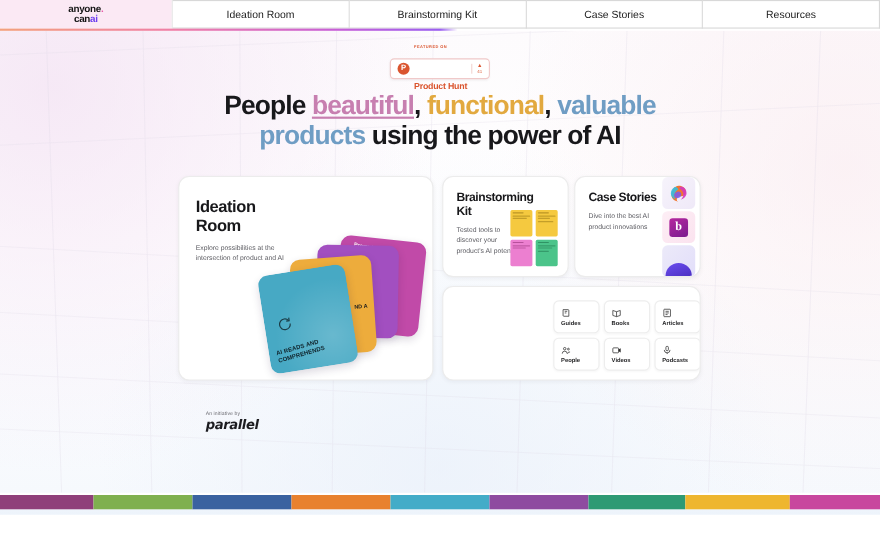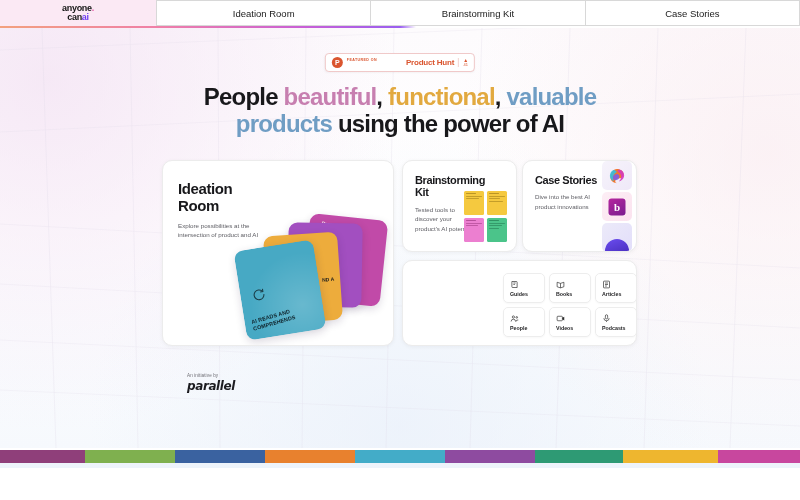--- a/index.html
+++ b/index.html
@@ -85,39 +85,39 @@
     box-shadow: 0 1px 2px rgba(0,0,0,0.04);
     z-index: 20;
   }
   .ph-logo {
     width: 11px; height: 11px; border-radius: 50%;
     background: #da552f; color: #fff;
     font-size: 7px; font-weight: 700;
     display: flex; align-items: center; justify-content: center;
     line-height: 1;
   }
-  .ph-texts { display: flex; flex-direction: row; line-height: 1; gap: 29px; }
+  .ph-texts { display: flex; flex-direction: column; line-height: 1; gap: 29px; }
   .ph-sub { font-size: 3.6px; color: #da552f; letter-spacing: 0.4px; font-weight: 700; }
   .ph-main { font-size: 8px; color: #da552f; font-weight: 700; letter-spacing: -0.2px; }
   .ph-up {
     display: flex; flex-direction: column; align-items: center;
     font-size: 4px; color: #da552f; line-height: 1.1;
     border-left: 1px solid #f2d4d0; padding-left: 4px;
   }
   .ph-caret { font-size: 5px; }
 
   
   .hero-title {
     position: absolute; top: 84px; left: 0; width: 800px;
     text-align: center;
     font-size: 24px; font-weight: 700; letter-spacing: -0.8px;
     line-height: 1.12; color: #18181b;
     z-index: 20;
   }
-  .w-beautiful { color: #c77fb0; }
+  .w-beautiful { color: #c77fb0; text-decoration: underline; }
   .w-functional { color: #e2a93f; }
   .w-valuable  { color: #6f9dc4; }
   .w-products  { color: #6f9dc4; }
 
   
   .cards { position: absolute; top: 160px; left: 162px; z-index: 20; }
 
   .card {
     background: #ffffff;
     border: 1px solid #ececec;
@@ -288,20 +288,21 @@
         </div>
         <div class="logo-line2">
           <span>can</span><span class="logo-ai">ai</span>
         </div>
       </div>
     </div>
     <nav class="nav">
       <div class="nav-item">Ideation Room</div>
       <div class="nav-item">Brainstorming Kit</div>
       <div class="nav-item">Case Stories</div>
+      <div class="nav-item">Resources</div>
     </nav>
   </div>
   <div class="header-rule right-white"></div>
 
   <div class="hero-bg">
     <svg class="grid-lines" viewBox="0 0 800 420" preserveAspectRatio="none">
       <g stroke="#ded9e6" stroke-width="0.7" fill="none" opacity="0.75">
         <line x1="42" y1="0" x2="56" y2="420"></line>
         <line x1="130" y1="0" x2="138" y2="420"></line>
         <line x1="218" y1="0" x2="220" y2="420"></line>

